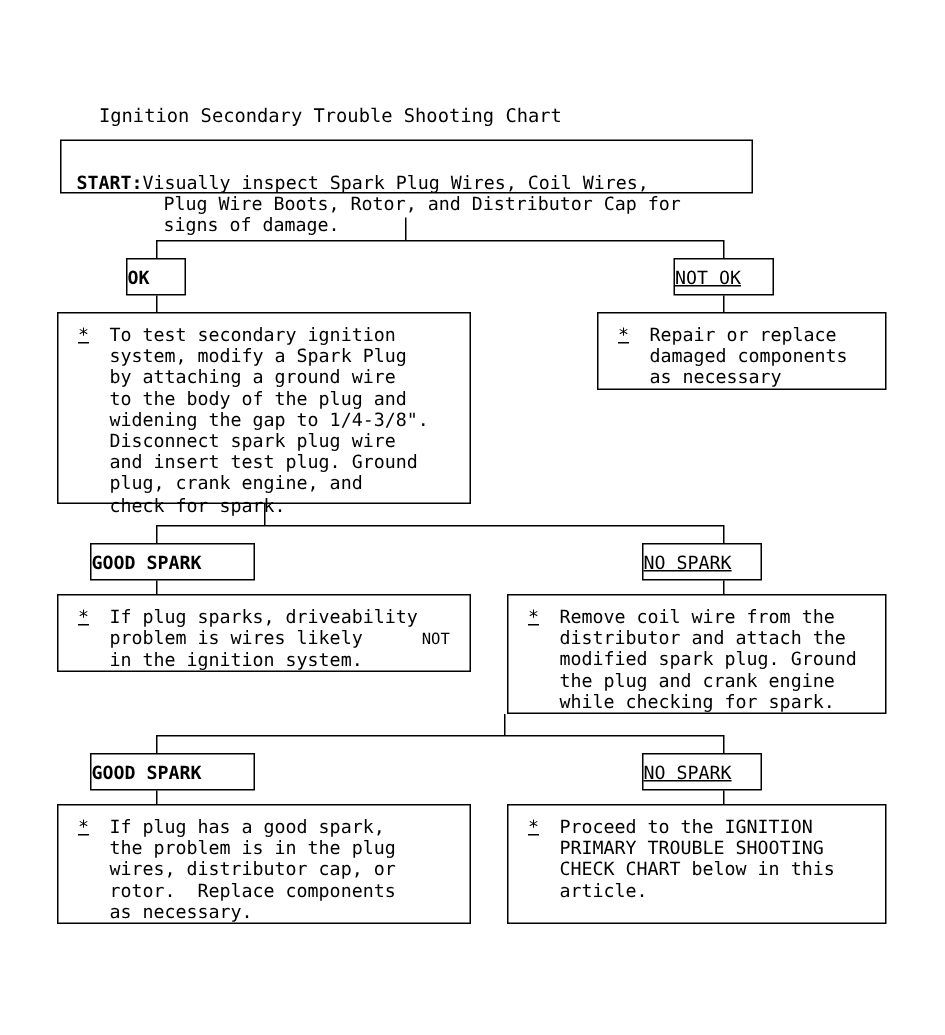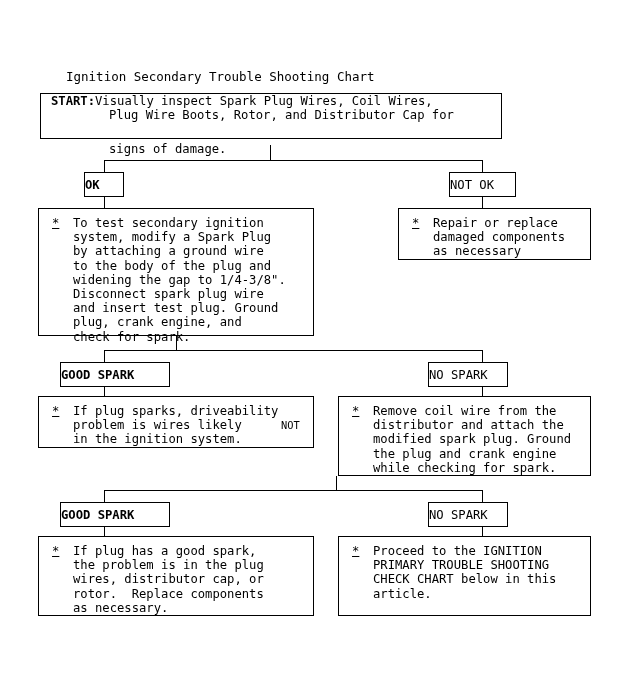--- a/index.html
+++ b/index.html
@@ -39,41 +39,41 @@
     border: 1.6px solid #000;
     background: #fff;
     box-sizing: border-box;
   }
 
   
   .start-box {
     left: 40px;
     top: 93px;
     width: 462px;
-    height: 46px;
-    padding: 0 8px 4px 10px;
+    height: 36px;
+    padding: 21px 8px 4px 10px;
   }
   .start-line {
     white-space: pre;
     font-size: 12.2px;
     line-height: 14.2px;
   }
   .start-kw { font-weight: bold; }
 
   
   .label-box {
     height: 25px;
     display: flex;
     align-items: center;
     justify-content: flex-start;
     white-space: pre;
     font-size: 12.2px;
   }
   .label-box.bold { font-weight: bold; }
-  .label-box .und { }
+  .label-box .und { text-decoration: underline; }
 
   
   .content-box {
     padding: 7px 6px 6px 8px;
     display: flex;
     align-items: flex-start;
   }
   .bullet {
     width: 26px;
     flex: 0 0 26px;
@@ -104,21 +104,21 @@
 </head>
 <body>
 
 <div id="chart-root">
 
   <div class="abs chart-title">Ignition Secondary Trouble Shooting Chart</div>
 
   <div class="abs box start-box">
     <div class="start-line"><span class="start-kw">START:</span><span>Visually inspect Spark Plug Wires, Coil Wires,</span></div>
     <div class="start-line" style="padding-left:58px;">Plug Wire Boots, Rotor, and Distributor Cap for</div>
-    <div class="start-line" style="padding-left:58px;margin-top:20px;">signs of damage.</div>
+    <div class="start-line" style="padding-left:58px;">signs of damage.</div>
   </div>
 
   <div class="abs vline" style="left:270px; top:145px; height:15px;"></div>
   <div class="abs hline" style="left:104px; top:160px; width:378px;"></div>
   <div class="abs vline" style="left:104px; top:160px; height:12px;"></div>
   <div class="abs vline" style="left:482px; top:160px; height:12px;"></div>
 
   <div class="abs box label-box bold" style="left:84px; top:172px; width:40px;">
     <span>OK</span>
   </div>

